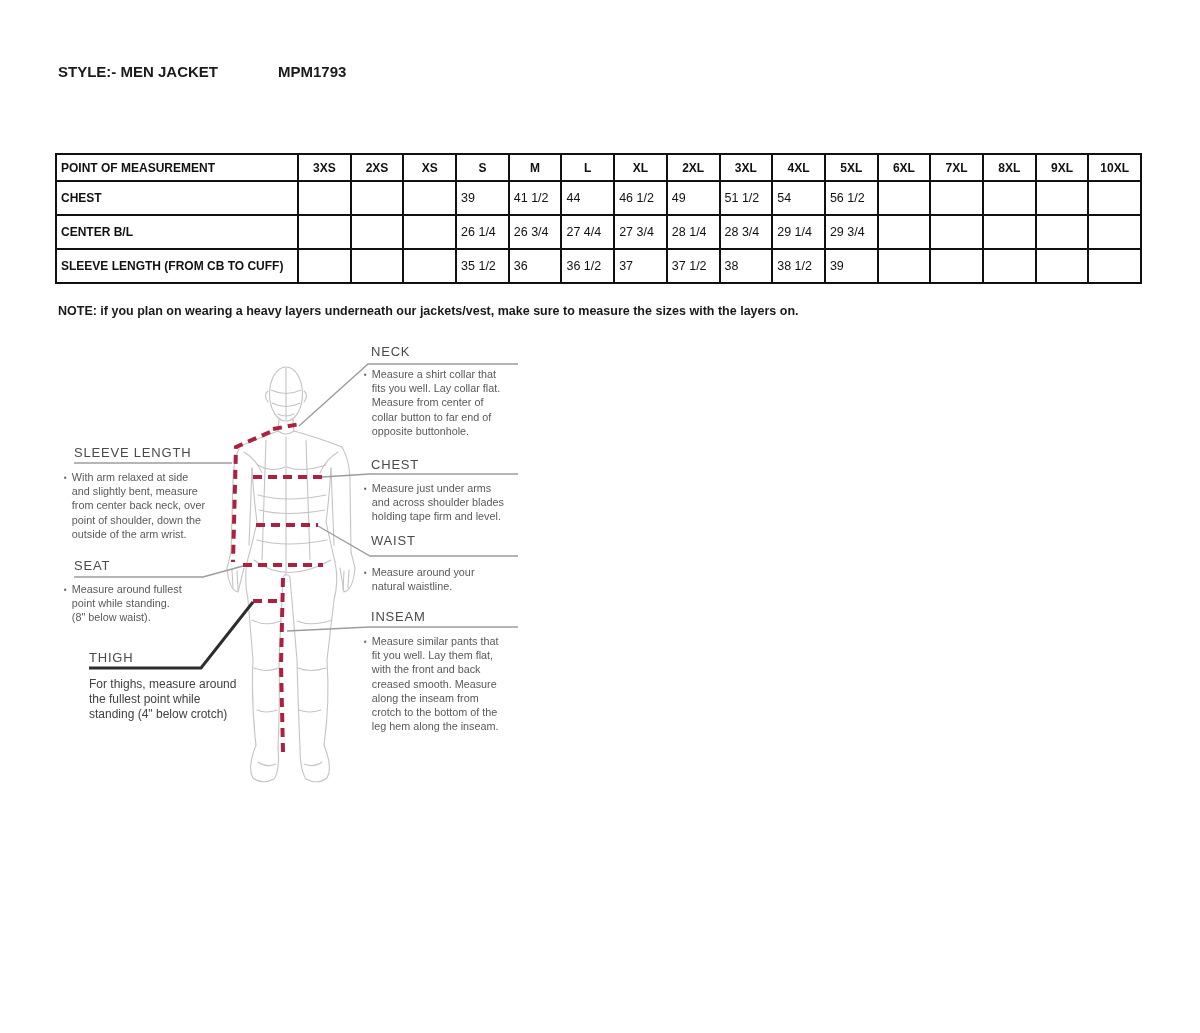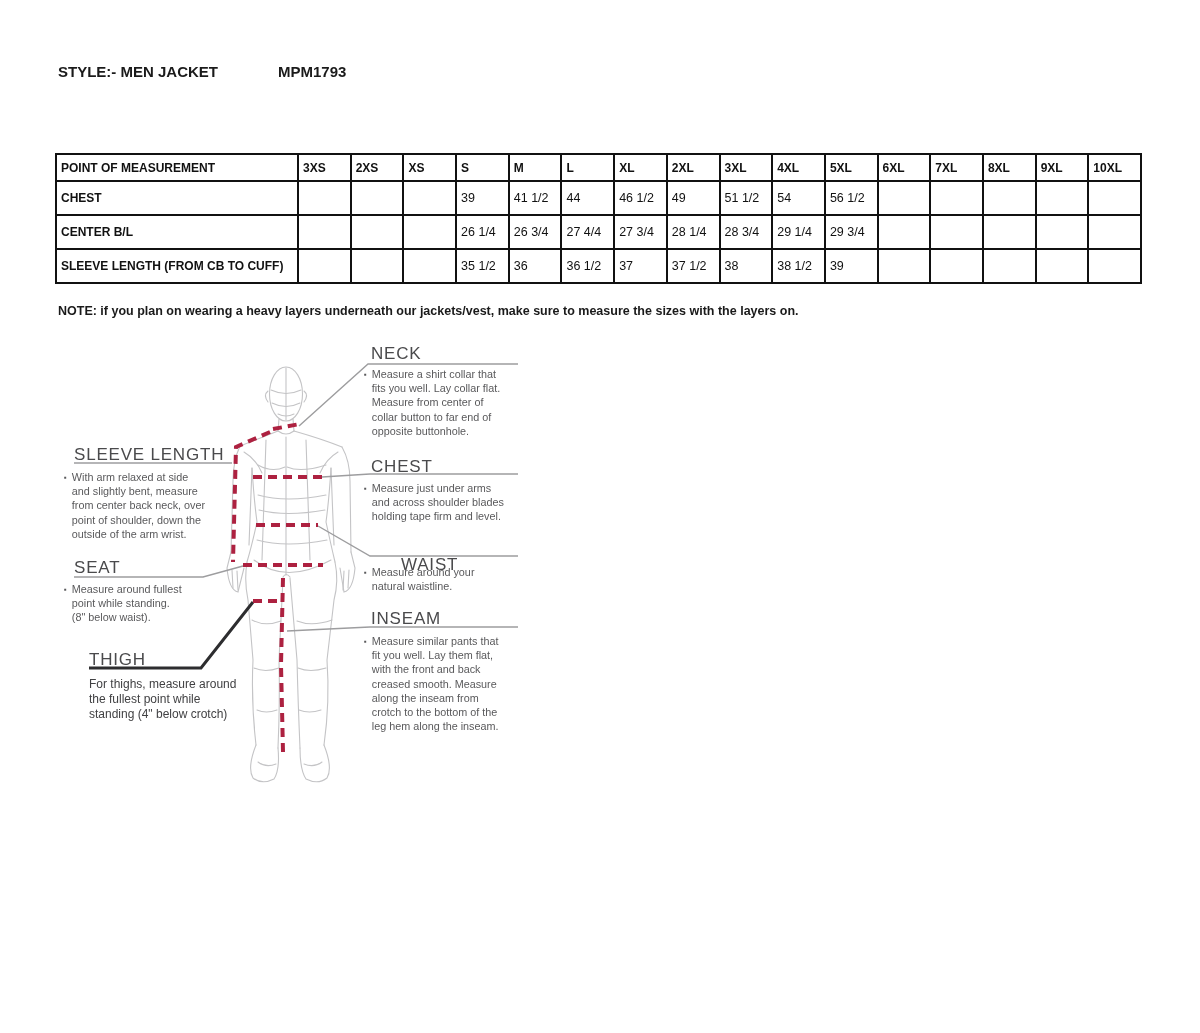--- a/index.html
+++ b/index.html
@@ -26,37 +26,37 @@
   table.size-table {
     border-collapse: collapse; table-layout: fixed;
     width: 1087px; background: #fff;
   }
   table.size-table th, table.size-table td {
     border: 2px solid #111;
     padding: 0 4px;
     font-size: 12px;
     overflow: hidden; white-space: nowrap;
   }
-  table.size-table th { height: 27px; font-weight: bold; text-align: left; }
+  table.size-table th { height: 27px; font-weight: bold; text-align: center; }
   table.size-table th.poh { text-align: left; }
   table.size-table td { height: 34px; font-weight: normal; font-size: 12.5px; }
   table.size-table td.row-label { text-align: left; font-weight: bold; font-size: 12px; }
 
   
   .note-line {
     position: absolute; left: 58px; top: 304px;
     font-size: 12.5px; font-weight: bold; color: #1a1a1a; white-space: nowrap;
   }
 
   
   .diagram { position: absolute; left: 60px; top: 335px; width: 530px; height: 460px; }
   .diagram svg { position: absolute; left: 0; top: 0; }
   .dg-heading {
     position: absolute;
-    font-size: 17px; letter-spacing: 0.8px; font-weight: normal;
+    font-size: 13px; letter-spacing: 0.8px; font-weight: normal;
     color: var(--heading-text, #4a4a4c);
     white-space: nowrap;
   }
   .dg-body {
     position: absolute;
     display: flex; align-items: flex-start; gap: 5px;
     color: var(--body-text, #59595b);
     font-size: 10.8px; line-height: 14.2px;
   }
   .dg-body .bullet { font-size: 8px; line-height: 14.2px; margin-top: 1px; }
@@ -276,21 +276,21 @@
     </div>
 
     <div class="dg-heading" style="left:311px; top:122px;">CHEST</div>
     <div class="dg-body" style="left:304px; top:146px; width:175px;">
       <span class="bullet">▪</span>
       <span class="txt">Measure just under arms
 and across shoulder blades
 holding tape firm and level.</span>
     </div>
 
-    <div class="dg-heading" style="left:311px; top:220px;margin-left:30px;">WAIST</div>
+    <div class="dg-heading" style="left:311px; top:198px;">WAIST</div>
     <div class="dg-body" style="left:304px; top:230px; width:170px;">
       <span class="bullet">▪</span>
       <span class="txt">Measure around your
 natural waistline.</span>
     </div>
 
     <div class="dg-heading" style="left:311px; top:274px;">INSEAM</div>
     <div class="dg-body" style="left:304px; top:299px; width:175px;">
       <span class="bullet">▪</span>
       <span class="txt">Measure similar pants that

